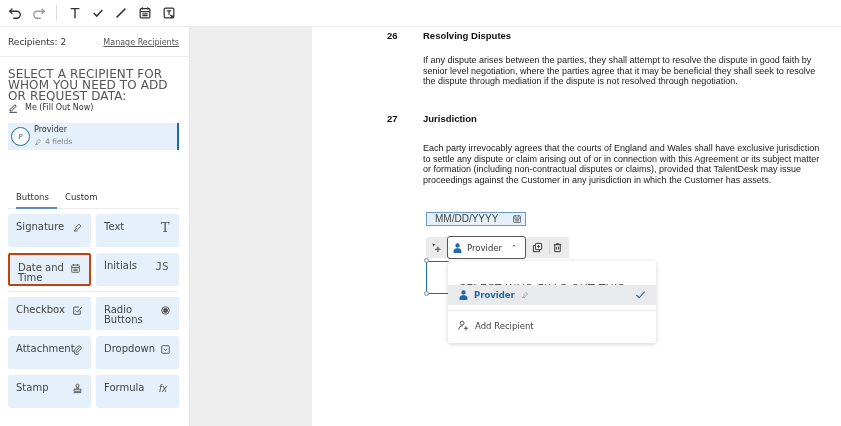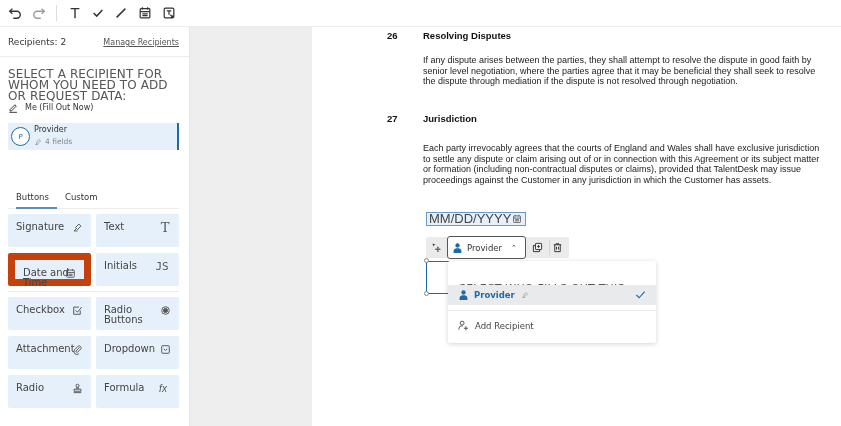--- a/index.html
+++ b/index.html
@@ -28,36 +28,36 @@
   .prov-name { position: absolute; left: 26px; top: 2px; font-size: 8px; color: #333; }
   .prov-fields { position: absolute; left: 26px; top: 14px; font-size: 7.5px; color: #888; display: flex; align-items: center; gap: 3px; }
   .prov-fields svg { width: 8px; height: 8px; }
 
   .tabs { position: absolute; left: 8px; top: 163px; width: 171px; height: 19px; border-bottom: 1px solid #ececec; }
   .tab { position: absolute; top: 2px; font-size: 8.5px; color: #333; cursor: pointer; height: 17px; }
   .tab.active { border-bottom: 2px solid #5b8fb9; }
 
   .field-grid { position: absolute; left: 8px; top: 187px; width: 172px; }
   .field-tile { position: absolute; width: 83px; height: 33px; background: #e5f0fa; border-radius: 2px; cursor: pointer; }
-  .field-tile.selected { border: 7px solid #c2410c; padding-left: 36px; }
+  .field-tile.selected { border: 2px solid #c2410c; padding-left: 36px; }
   .field-label { position: absolute; left: 8px; top: 8px; font-size: 10px; line-height: 10px; color: #444; width: 52px; }
   .field-icon { position: absolute; right: 8px; top: 7px; width: 12px; height: 12px; display: flex; align-items: center; justify-content: center; color: #555; font-size: 11px; }
   .field-icon svg { width: 11px; height: 11px; }
   .grid-divider { position: absolute; left: 8px; width: 171px; height: 1px; background: #ececec; }
 
   
   .gray-area { position: absolute; left: 190px; top: 27px; width: 122px; height: 399px; background: #eeeeee; }
   .doc-page { position: absolute; left: 312px; top: 27px; width: 529px; height: 399px; background: #fff; }
 
   .doc-num { position: absolute; font-family: "Liberation Sans", sans-serif; font-weight: bold; font-size: 9.5px; color: #111; }
   .doc-head { position: absolute; font-family: "Liberation Sans", sans-serif; font-weight: bold; font-size: 9.5px; color: #111; }
   .doc-para { position: absolute; font-family: "Liberation Sans", sans-serif; font-size: 9px; line-height: 10.6px; color: #222; width: 400px; }
 
   
-  .date-field { position: absolute; left: 426px; top: 212px; width: 100px; height: 14px; background: #e5f0fa; border: 1px solid #6b9bc3; font-family: "Liberation Sans", sans-serif; font-size: 13px; color: #444; padding-left: 2px; line-height: 12px; cursor: text; }
+  .date-field { position: absolute; left: 426px; top: 212px; width: 100px; height: 14px; background: #e5f0fa; border: 1px solid #6b9bc3; font-family: "Liberation Sans", sans-serif; font-size: 10px; color: #444; padding-left: 8px; line-height: 12px; cursor: text; }
   .date-field svg { position: absolute; right: 3px; top: 1px; width: 10px; height: 10px; }
 
   
   .field-toolbar { position: absolute; left: 426px; top: 237px; width: 143px; height: 21px; background: #ebebeb; border-radius: 2px; }
   .ft-move { position: absolute; left: 2px; top: 3px; width: 16px; height: 15px; display: flex; align-items: center; justify-content: center; cursor: grab; }
   .ft-move svg { width: 11px; height: 11px; }
   .ft-select { position: absolute; left: 21px; top: -1px; width: 79px; height: 23px; background: #fff; border: 1.2px solid #555; border-radius: 3px; display: flex; align-items: center; padding-left: 5px; gap: 5px; font-size: 8.5px; color: #333; cursor: pointer; }
   .ft-select svg.user { width: 9px; height: 10px; }
   .ft-select .caret { font-size: 7px; margin-left: 4px; color: #333; }
   .ft-dup, .ft-del { position: absolute; top: 3px; width: 16px; height: 15px; display: flex; align-items: center; justify-content: center; cursor: pointer; }
@@ -222,21 +222,21 @@
       <span class="field-label">Dropdown</span>
       <span class="field-icon">
           <svg viewBox="0 0 16 16" fill="none" stroke="#555" stroke-width="1.4">
             <rect x="2.5" y="2.5" width="11" height="11" rx="1"></rect>
             <path d="M5.5 7 L8 9.5 L10.5 7"></path>
           </svg>
         </span>
     </div>
 
     <div class="field-tile" style="left:0; top:161px">
-      <span class="field-label">Radio</span>
+      <span class="field-label">Stamp</span>
       <span class="field-icon">
           <svg viewBox="0 0 16 16" fill="none" stroke="#555" stroke-width="1.4">
             <circle cx="8" cy="4" r="2.2"></circle>
             <path d="M7 6 V9 M9 6 V9 M3 9 H13 V12 H3 Z M2.5 14 H13.5"></path>
           </svg>
         </span>
     </div>
     <div class="field-tile" style="left:88px; top:161px">
       <span class="field-label">Formula</span>
       <span class="field-icon" style="font-family:Liberation Sans, sans-serif; font-style:italic; font-size:10px; width:16px">fx</span>

